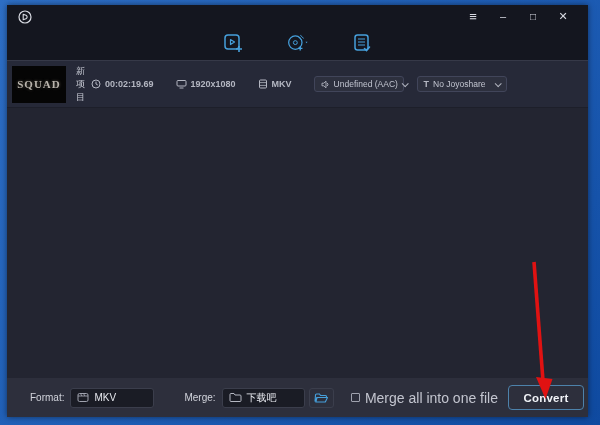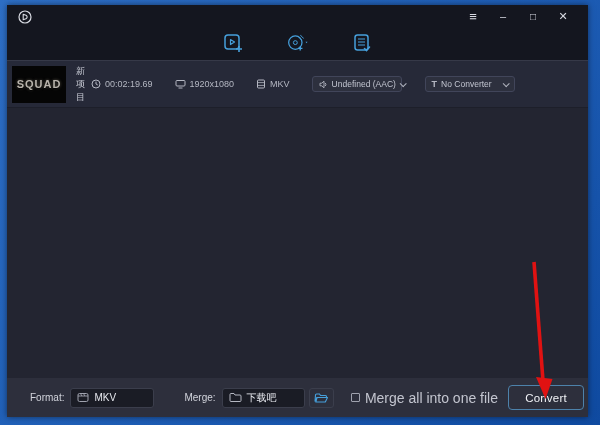--- a/index.html
+++ b/index.html
@@ -42,29 +42,29 @@
   .filerow {
     height:47px; background:#262938; display:flex; align-items:center;
     padding:0 0 0 5px; border-bottom:1px solid #1d1f2a; flex:0 0 auto;
   }
   .thumb {
     width:54px; height:37px; background:#050505; display:flex; align-items:center; justify-content:center;
     flex:0 0 auto; overflow:hidden;
   }
   .thumb-text {
     color:#b9b4ac; font-size:11px; font-weight:bold; letter-spacing:1px;
-    text-shadow:0 1px 1px #000, 0 0 3px #6a6458; font-family:Liberation Sans, sans-serif;
+    text-shadow:0 1px 1px #000, 0 0 3px #6a6458; font-family:Liberation Serif, serif;
   }
   .fileinfo { margin-left:10px; display:flex; flex-direction:row; gap:6px; }
   .filename { color:#c9ccd6; font-size:9px; }
   .meta { display:flex; align-items:center; color:#b4b7c2; font-size:9px; }
   .meta .m-icon { display:inline-flex; margin-right:4px; }
-  .meta .m-item { display:flex; align-items:center; margin-right:22px; }
-
-  .dropdown-group { margin-left:auto; margin-right:88px; display:flex; gap:23px; }
+  .meta .m-item { display:flex; align-items:center; margin-right:22px;font-weight:bold; }
+
+  .dropdown-group { margin-left:auto; margin-right:88px; display:flex; gap:13px; }
   .dropdown {
     height:16px; display:flex; align-items:center; padding:0 6px;
     background:#2d303e; border:1px solid #41455a; border-radius:3px;
     color:#c2c5d0; font-size:8.5px; cursor:pointer;
   }
   .dropdown .dd-label { margin:0 4px; white-space:nowrap; }
   .dropdown.audio { width:90px; }
   .dropdown.subtitle { width:90px; }
   .t-glyph { font-size:9px; color:#b4b7c2; font-weight:bold; }
   .chev {
@@ -95,21 +95,21 @@
   .gap18 { width:18px; flex:0 0 auto; }
   .merge { margin-left:auto; display:flex; align-items:center; cursor:pointer; }
   .checkbox {
     width:9px; height:9px; border:1px solid #9fa2ae; border-radius:1px; margin-right:5px;
     background:transparent; flex:0 0 auto;
   }
   .merge-label { color:#c3c5cf; font-size:14px; white-space:nowrap; }
   .convert-btn {
     margin-left:10px; width:76px; height:25px; border:1px solid #4d82ab; border-radius:4px;
     background:#2d2f3c; color:#f1f3f7; font-size:11.5px; display:flex; align-items:center; justify-content:center;
-    cursor:pointer; letter-spacing:.2px;
+    cursor:pointer; letter-spacing:.2px;font-weight:bold;
   }
 
   .arrow-overlay { position:absolute; left:0; top:0; width:600px; height:425px; pointer-events:none; }
   svg { display:block; }
 </style>
 </head>
 <body>
 
 <div class="desktop">
   <div class="window">
@@ -197,21 +197,21 @@
             <svg width="9" height="9" viewBox="0 0 9 9">
               <path d="M1 3.2 h1.8 L5 1.2 V7.8 L2.8 5.8 H1 Z" fill="none" stroke="#b4b7c2" stroke-width=".9"></path>
               <path d="M6.3 3 a2.3 2.3 0 0 1 0 3" stroke="#b4b7c2" stroke-width=".9" fill="none"></path>
             </svg>
           </span>
           <span class="dd-label">Undefined (AAC)</span>
           <span class="chev"></span>
         </div>
         <div class="dropdown subtitle">
           <span class="t-glyph">T</span>
-          <span class="dd-label">No Converter</span>
+          <span class="dd-label">No Joyoshare</span>
           <span class="chev"></span>
         </div>
       </div>
     </div>
 
     <div class="main"></div>
 
     <div class="bottombar">
       <span class="bb-label">Format:</span>
       <div class="bb-box format">

